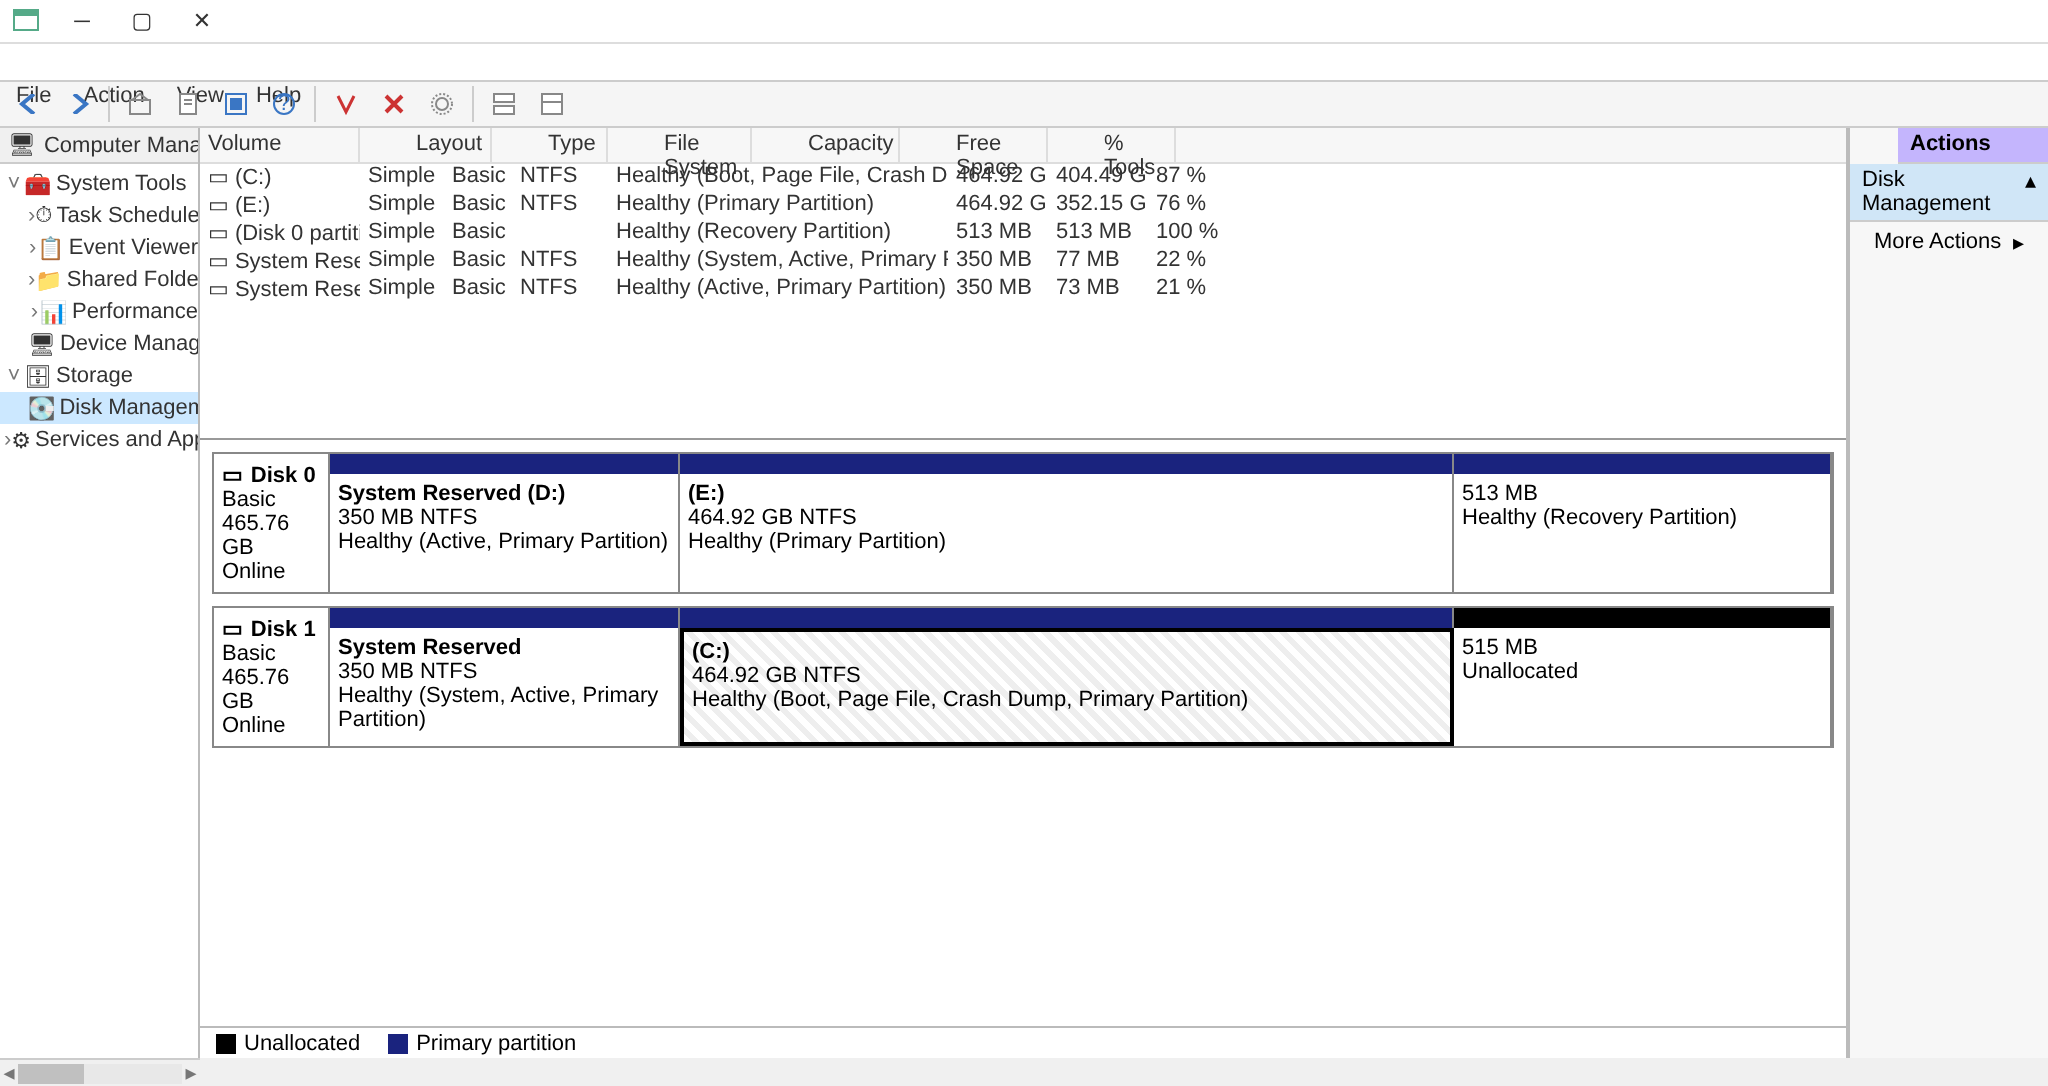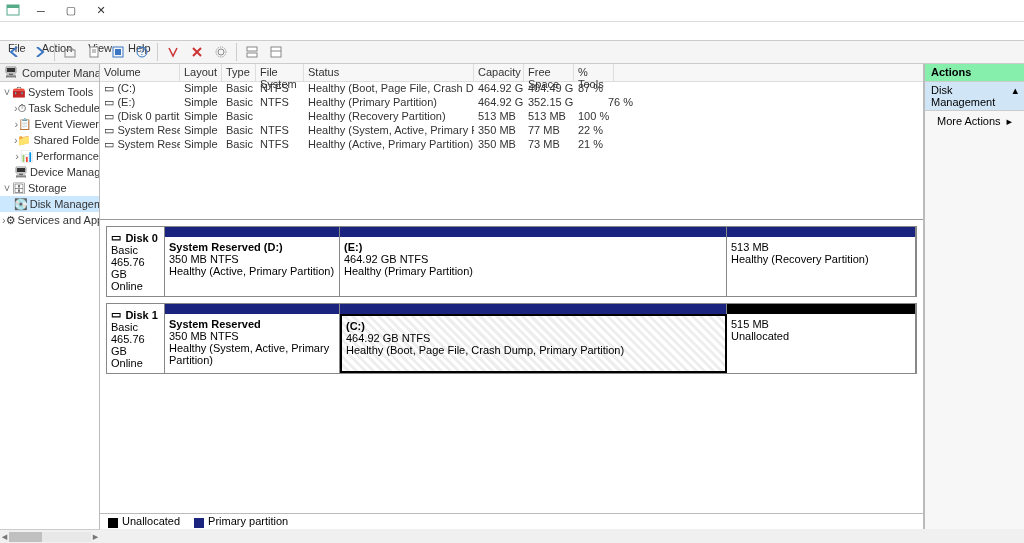--- a/index.html
+++ b/index.html
@@ -23,21 +23,21 @@
 .tree { padding:2px 0; }
 .treerow { display:flex;align-items:center;height:16px;white-space:nowrap;color:#333;padding-left:2px; }
 .treerow.selected { background:#cce8ff; }
 .treerow .exp { width:10px; color:#777; text-align:center; }
 .treerow .ticon { width:14px; text-align:center; }
 .treerow .tlabel { margin-left:2px; }
 
 .centerpanel { flex:1; display:flex; flex-direction:column; border-right:1px solid #bbb; }
 
 .listview { flex:0 0 155px; overflow:auto; background:#fff; }
-.listheader { display:flex; height:18px; background:#f7f7f7; border-bottom:1px solid #ddd; }
+.listheader { display:flex; height:18px; background:#f7f7f7; border-bottom:1px solid #ddd;gap:24px; }
 .listheader .col { border-right:1px solid #ddd; padding:2px 4px; color:#333; }
 .listbody .row { display:flex; height:14px; color:#333; }
 .listbody .cell { padding:0 4px; white-space:nowrap; overflow:hidden; }
 
 .diskarea { flex:1; overflow:auto; background:#fff; border-top:1px solid #999; }
 .diskrow { display:flex; margin:6px; border:1px solid #888; }
 .diskinfo { width:58px; border-right:1px solid #888; padding:4px; background:#fff; }
 .diskinfo .dicon { display:flex;align-items:center;gap:4px;font-weight:bold; }
 .diskparts { flex:1; display:flex; flex-direction:column; }
 .stripe { height:10px; display:flex; }
@@ -46,21 +46,21 @@
 .part { border-right:1px solid #888; padding:4px; min-height:42px; }
 .part .pname { font-weight:bold; }
 .part.selected { border:2px solid #000; background: repeating-linear-gradient(45deg,#fff,#fff 3px,#eee 3px,#eee 6px); }
 .stripe .blue { background:#1a237e; }
 .stripe .black { background:#000; }
 
 .legendbar { height:16px; border-top:1px solid #bbb; display:flex;align-items:center;padding-left:8px;gap:14px;background:#fff; }
 .legendbar .sw { width:10px;height:10px;display:inline-block;margin-right:4px;vertical-align:middle; }
 
 .actionspanel { width:100px; background:#f7f7f7; border-left:1px solid #bbb; }
-.actionshdr { height:18px; background:#86efac; border-bottom:1px solid #ccc; padding:2px 6px; font-weight:bold; }
+.actionshdr { height:18px; background:#c4b5fd; border-bottom:1px solid #ccc; padding:2px 6px; font-weight:bold;margin-left:24px; }
 .actionsec { background:#d0e6f7; border-bottom:1px solid #ccc; padding:2px 6px; display:flex;justify-content:space-between; }
 .actionitem { padding:4px 12px; display:flex; justify-content:space-between; }
 
 .scrollbar-h { position:absolute; bottom:0; left:0; width:100px; height:14px; background:#f0f0f0; border-top:1px solid #ccc; display:flex;align-items:center; }
 .scrollbar-h .thumb { width:9px;height:14px;display:flex;align-items:center;justify-content:center;color:#777; }
 .scrollbar-h .track { flex:1; height:10px; background:#e8e8e8; position:relative; }
 .scrollbar-h .knob { position:absolute;left:0;width:40%;height:100%;background:#c0c0c0; }
 
 svg { display:block; }
 </style>
@@ -211,21 +211,20 @@
       </div>
   </div>
 
   <div class="centerpanel">
     <div class="listview">
       <div class="listheader" id="listheader">
           <div class="col" style="width: 80px;">Volume</div>
           <div class="col" style="width: 42px;">Layout</div>
           <div class="col" style="width: 34px;">Type</div>
           <div class="col" style="width: 48px;">File System</div>
-          <div class="col" style="width: 170px;">Status</div>
           <div class="col" style="width: 50px;">Capacity</div>
           <div class="col" style="width: 50px;">Free Space</div>
           <div class="col" style="width: 40px;">% Tools</div>
         </div>
       <div class="listbody" id="listbody">
           <div class="row">
             <div class="cell" style="width: 80px;">▭ (C:)</div>
             <div class="cell" style="width: 42px;">Simple</div>
             <div class="cell" style="width: 34px;">Basic</div>
             <div class="cell" style="width: 48px;">NTFS</div>
@@ -235,21 +234,21 @@
             <div class="cell" style="width: 40px;">87 %</div>
           </div>
           <div class="row">
             <div class="cell" style="width: 80px;">▭ (E:)</div>
             <div class="cell" style="width: 42px;">Simple</div>
             <div class="cell" style="width: 34px;">Basic</div>
             <div class="cell" style="width: 48px;">NTFS</div>
             <div class="cell" style="width: 170px;">Healthy (Primary Partition)</div>
             <div class="cell" style="width: 50px;">464.92 GB</div>
             <div class="cell" style="width: 50px;">352.15 GB</div>
-            <div class="cell" style="width: 40px; margin-left: 30px;">76 %</div>
+            <div class="cell" style="width: 40px;">76 %</div>
           </div>
           <div class="row">
             <div class="cell" style="width: 80px;">▭ (Disk 0 partition 3)</div>
             <div class="cell" style="width: 42px;">Simple</div>
             <div class="cell" style="width: 34px;">Basic</div>
             <div class="cell" style="width: 48px;"></div>
             <div class="cell" style="width: 170px;">Healthy (Recovery Partition)</div>
             <div class="cell" style="width: 50px;">513 MB</div>
             <div class="cell" style="width: 50px;">513 MB</div>
             <div class="cell" style="width: 40px;">100 %</div>

